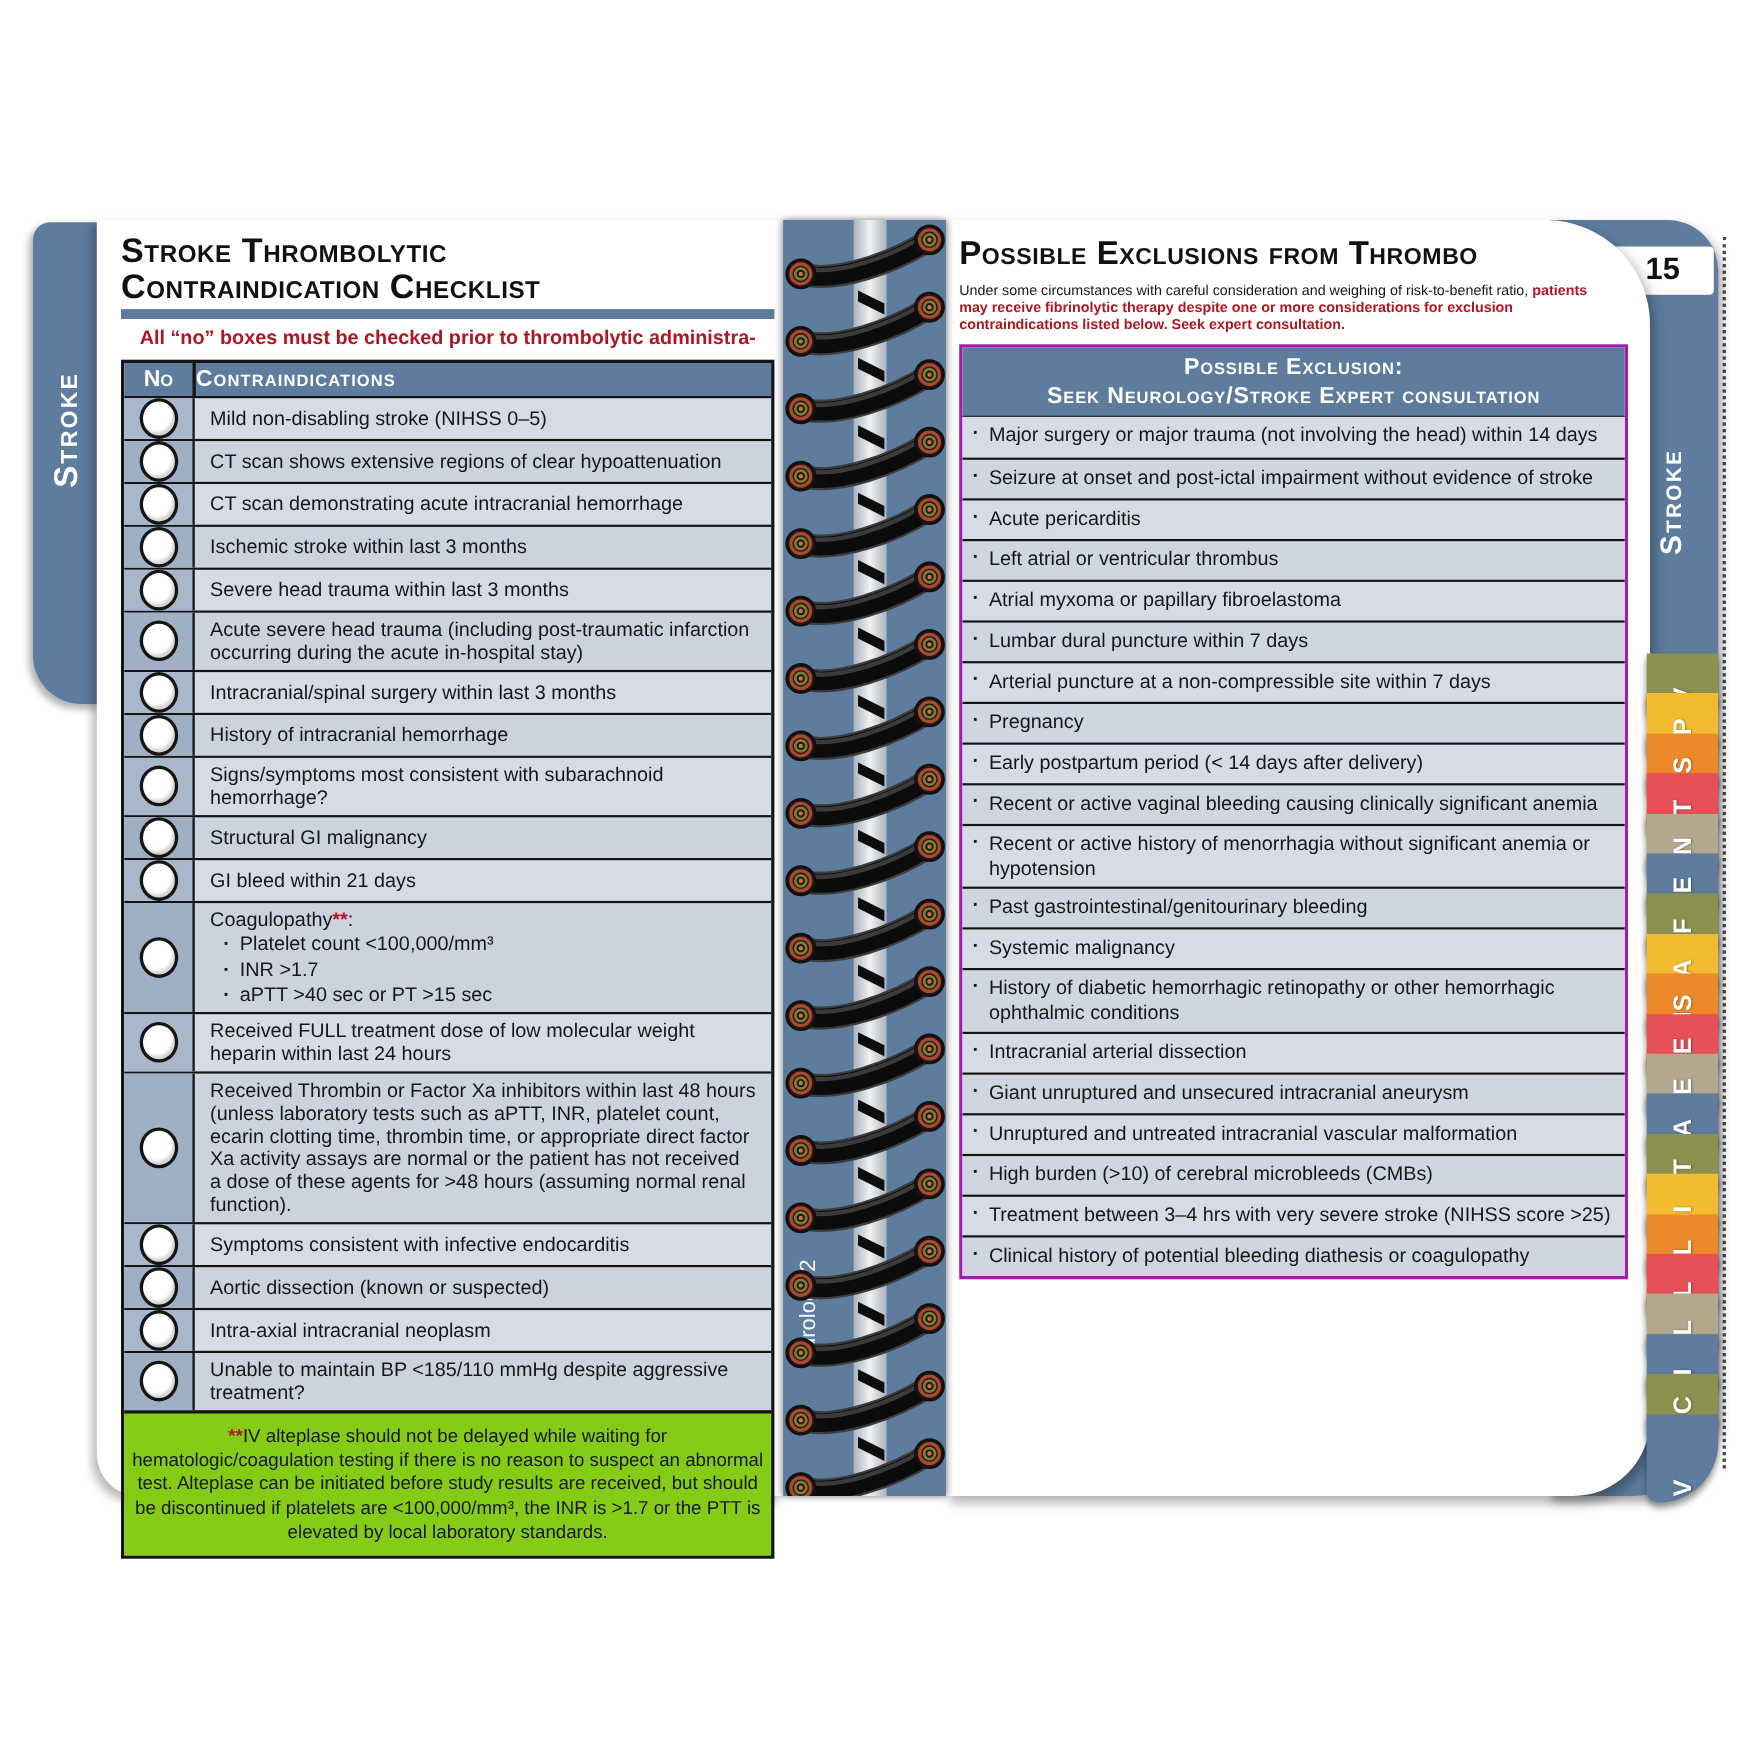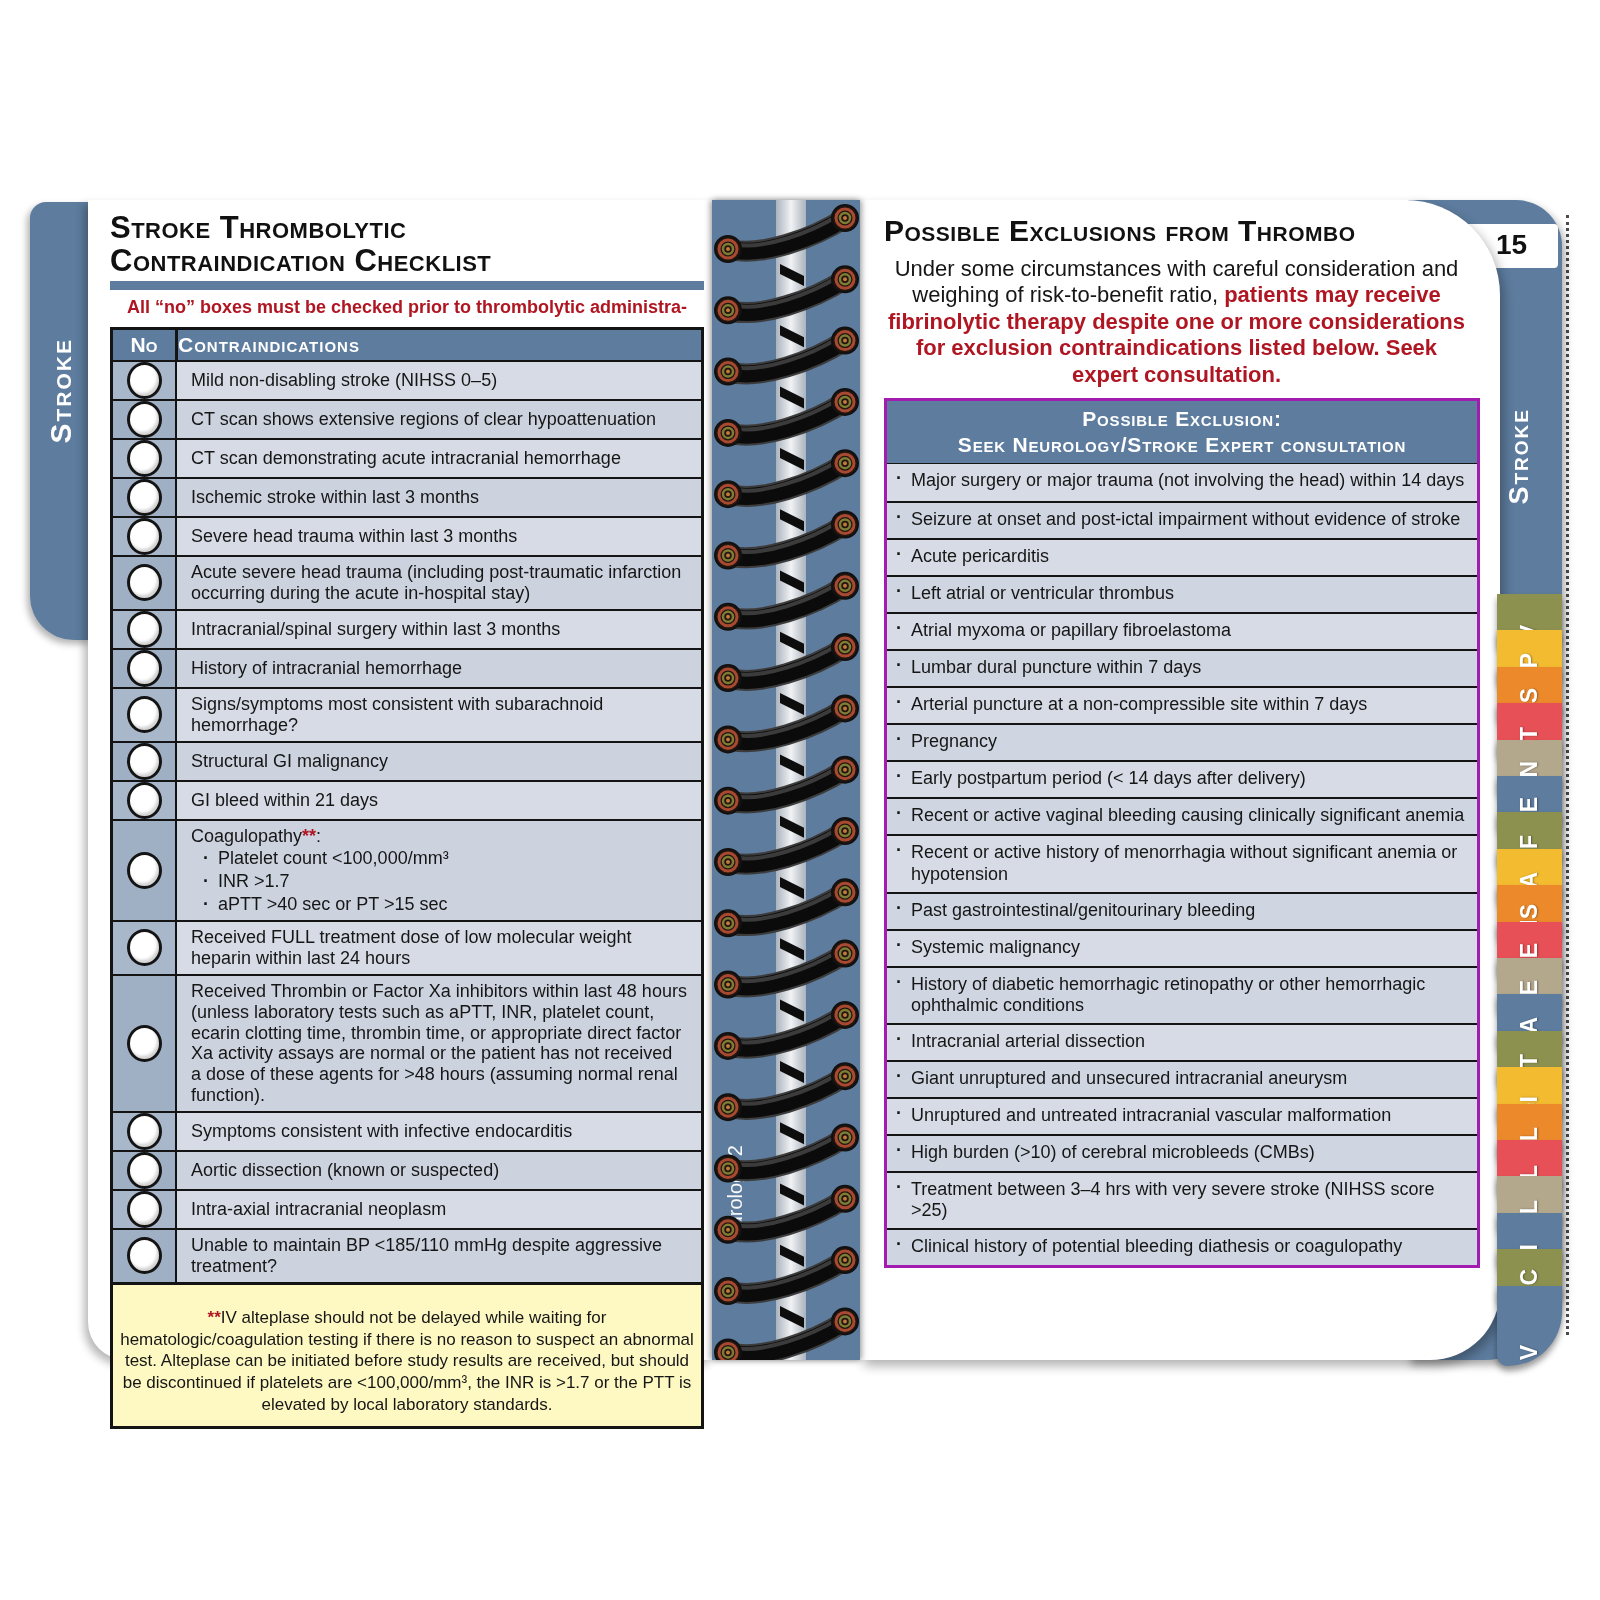--- a/index.html
+++ b/index.html
@@ -47,37 +47,37 @@
   .lrow{display:flex;border-top:2px solid #141414;background:#d6dbe5;min-height:37px;}
   .lrow.alt{background:#ccd3df;}
   .cbcell{width:62px;flex:none;display:flex;align-items:center;justify-content:center;
     border-right:2px solid #141414;background:#a9b7cb;}
   .lrow.alt .cbcell{background:#9fb0c5;}
   .circle{width:29px;height:31px;border-radius:50%;background:#fff;border:3px solid #141414;
     box-shadow:inset -2px -3px 3px rgba(0,0,0,.18);}
   .tcell{flex:1;padding:5px 14px;font-size:18px;line-height:1.16;display:block;align-self:center;}
   .subitem{display:flex;margin-left:12px;margin-top:2px;}
   .subitem .bullet{font-weight:bold;margin-right:9px;}
-  .lfoot{border-top:3px solid #141414;background:#fef9c3;text-align:center;
-    font-size:17px;line-height:1.28;padding:22px 4px 10px;}
+  .lfoot{border-top:3px solid #141414;background:#84cc16;text-align:center;
+    font-size:17px;line-height:1.28;padding:10px 4px 10px;}
 
   
   .spine{position:absolute;left:712px;top:200px;width:148px;height:1160px;background:#5d7c9e;z-index:3;
     box-shadow:-2px 0 6px rgba(0,0,0,.3), 2px 0 6px rgba(0,0,0,.3);}
   .spine svg{position:absolute;left:0;top:0;}
   .spine-text{position:absolute;left:12px;top:945px;color:#fff;font-size:20px;opacity:.95;
     writing-mode:vertical-rl;transform:rotate(180deg);z-index:0;}
 
   
   .rpage{position:absolute;left:860px;top:200px;width:640px;height:1160px;background:#fff;z-index:2;
     border-radius:0 95px 70px 0;box-shadow:4px 6px 11px rgba(0,0,0,.3);
-    box-sizing:border-box;padding:14px 20px 0 24px;}
+    box-sizing:border-box;padding:14px 20px 0 12px;}
   .rtitle{font-variant:small-caps;font-weight:bold;font-size:30px;color:#111;letter-spacing:.5px;
     white-space:nowrap;overflow:hidden;width:100%;}
-  .rintro{font-size:22px;line-height:1.2;margin:8px 0 10px;width:585px;text-align:center;}
+  .rintro{font-size:13px;line-height:1.2;margin:8px 0 10px;width:585px;}
   .rintro .red{font-weight:bold;}
   .rwrap{border:3px solid #a21caf;}
   .rheader{background:#5d7c9e;color:#fff;text-align:center;font-weight:bold;font-variant:small-caps;
     font-size:21px;line-height:1.25;padding:5px 4px;letter-spacing:.8px;border-bottom:1px solid #141414;}
   .ritem{display:flex;border-top:2px solid #141414;background:#d6dbe5;min-height:37px;
     padding:6px 10px 6px 9px;font-size:18px;line-height:1.2;box-sizing:border-box;align-items:flex-start;}
   .ritem:first-of-type{border-top:none;}
   .ritem.alt{background:#cfd6e1;}
   .ritem .bullet{font-weight:bold;margin:-2px 9px 0 0;}
 </style>

